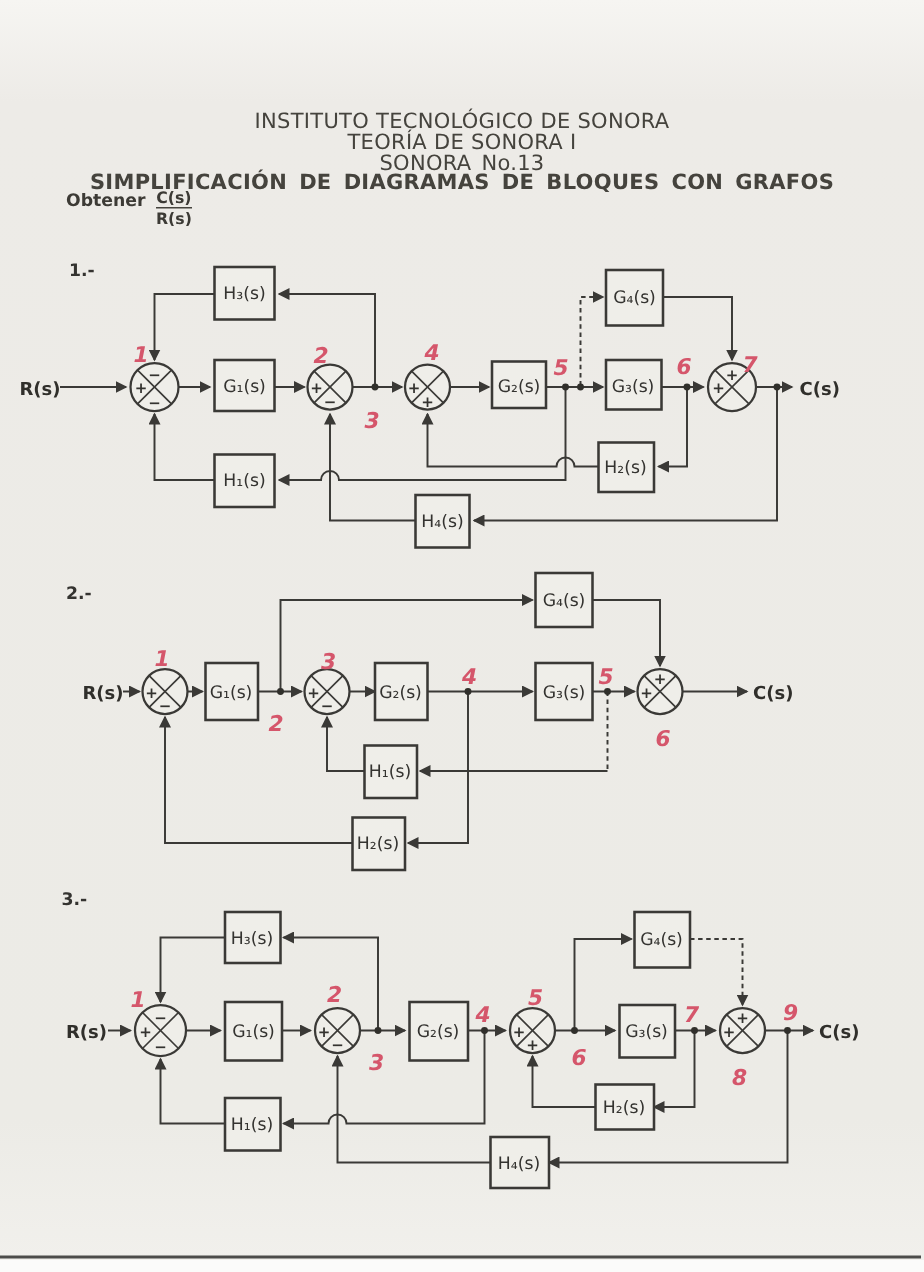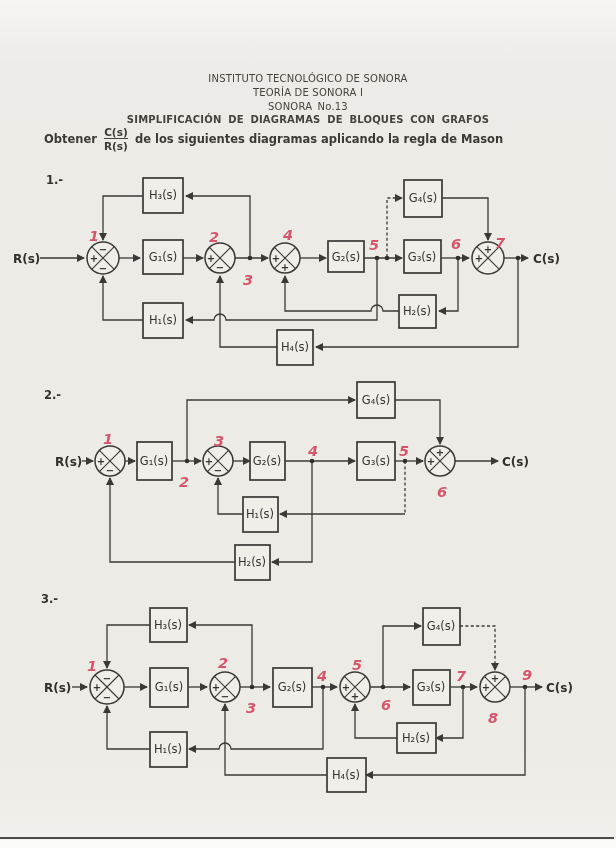--- a/index.html
+++ b/index.html
@@ -2,24 +2,24 @@
 <html><head>
 <meta charset="utf-8">
 <style>
   html,body{margin:0;padding:0;}
   body{
     width:616px;height:848px;position:relative;overflow:hidden;
     background:linear-gradient(180deg,#f6f5f2 0%,#edebe7 8%,#ecebe6 88%,#f1f0ec 99%);
     font-family:"DejaVu Sans",sans-serif;color:#3a3936;
   }
   .hline{position:absolute;left:0;width:616px;text-align:center;
-         font-size:10px;letter-spacing:.2px;color:#45433d;}
+         font-size:14px;letter-spacing:.2px;color:#45433d;}
   .topic{word-spacing:3px;font-weight:bold;}
   .assign{word-spacing:2px;}
-  .obtener{position:absolute;left:44px;top:126px;display:flex;align-items:center;
+  .obtener{position:absolute;left:44px;top:126px;display:flex;
            gap:7px;font-weight:bold;font-size:11.5px;color:#3c3a35;}
   .frac{display:inline-flex;flex-direction:column;align-items:center;
         font-size:10.5px;line-height:1.15;font-weight:bold;}
   .frac .den{border-top:1.2px solid #45433d;padding-top:1px;}
   svg{position:absolute;left:0;}
   .w{stroke:#3a3936;stroke-width:1.3;fill:none;}
   .dsh{stroke-dasharray:3 2.4;}
   .bk{fill:#efeee9;stroke:#3a3936;stroke-width:1.7;}
   .bt{font-size:11.5px;fill:#343330;text-anchor:middle;}
   .jc{fill:#efeee9;stroke:#3a3936;stroke-width:1.5;}
@@ -39,21 +39,20 @@
 <div class="hline" style="top:87px">TEORÍA DE SONORA I</div>
 <div class="hline assign" style="top:101px">SONORA No.13</div>
 <div class="hline topic" style="top:114px">SIMPLIFICACIÓN DE DIAGRAMAS DE BLOQUES CON GRAFOS</div>
 
 <div class="obtener">
   <span>Obtener</span>
   <span class="frac">
     <span class="num">C(s)</span>
     <span class="den">R(s)</span>
   </span>
-  <span>de los siguientes diagramas aplicando la regla de Mason</span>
 </div>
 
 <svg style="top:168px" width="616" height="212" viewBox="0 168 616 212">
   <defs>
     <marker id="ah" markerWidth="8" markerHeight="8" refX="7" refY="4" orient="auto-start-reverse" markerUnits="userSpaceOnUse">
       <path d="M0,0 L8,4 L0,8 Z" fill="#3a3936"></path>
     </marker>
   </defs>
   <text class="dl" x="46" y="184">1.-</text>
 

